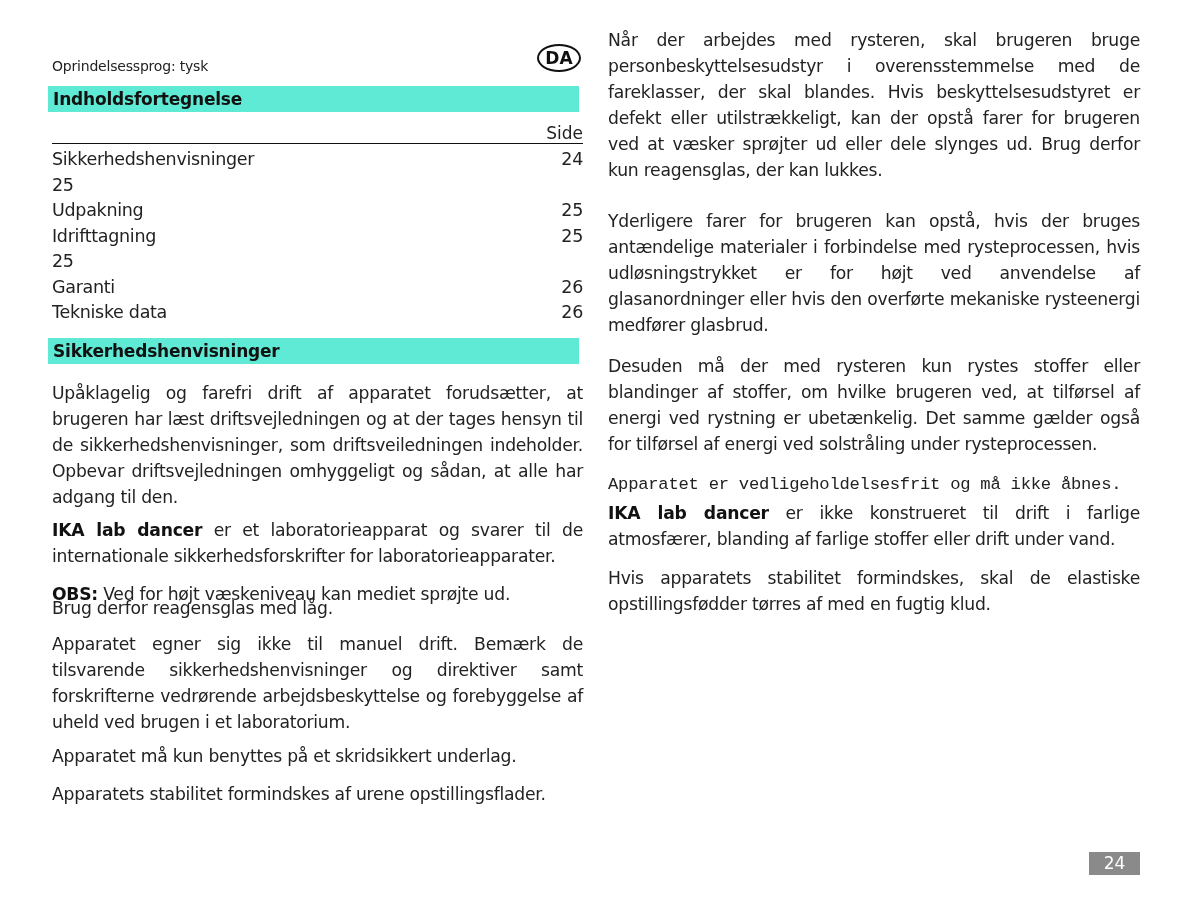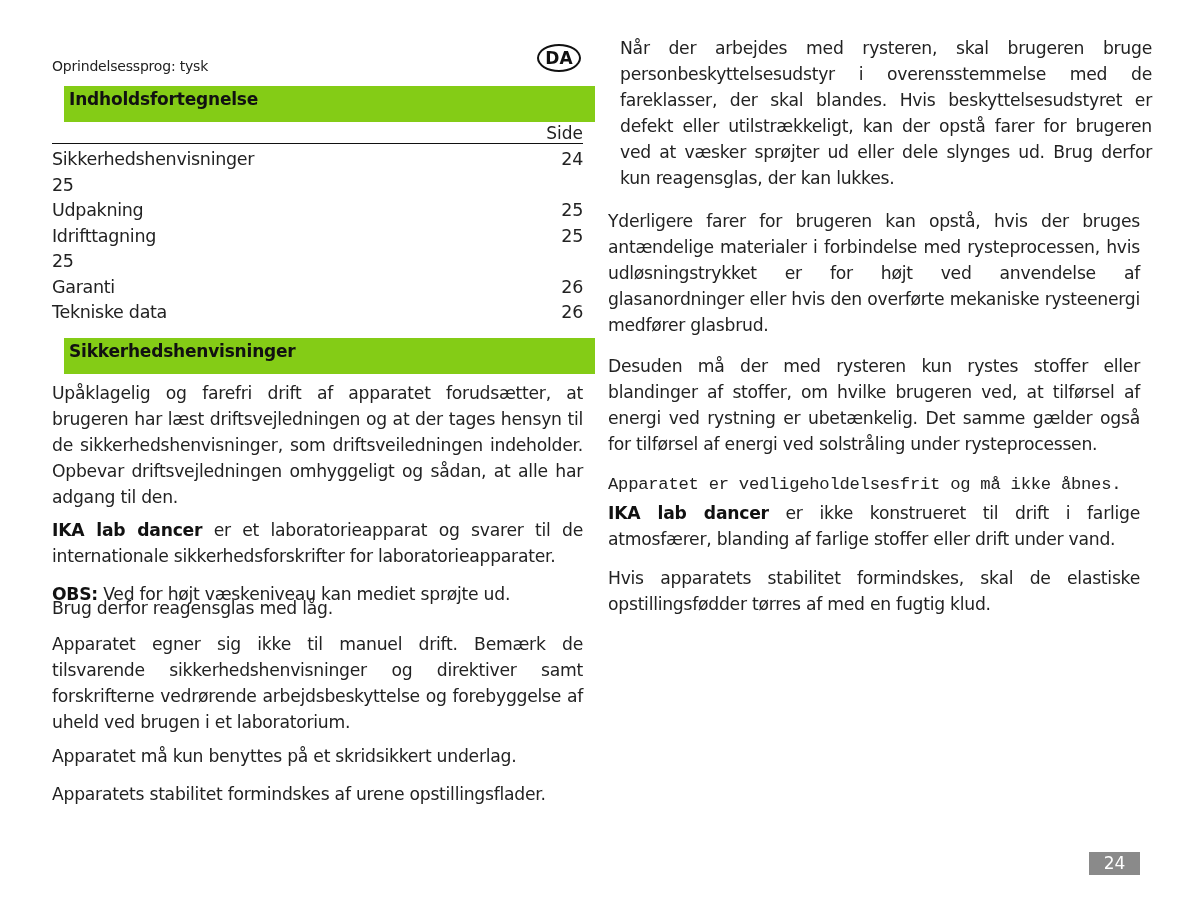--- a/index.html
+++ b/index.html
@@ -13,22 +13,22 @@
     position: absolute; left: 52px; top: 58px;
     font-size: 14px; letter-spacing: -0.2px; color: #222;
   }
   .lang-badge {
     position: absolute; left: 537px; top: 44px; width: 44px; height: 28px;
     border: 2px solid #111; border-radius: 50%; box-sizing: border-box;
     font-weight: bold; font-size: 17px; text-align: center; line-height: 24px;
     color: #111;
   }
   .section-bar {
-    position: absolute; left: 64px; width: 531px; height: 36px;
-    background: #84cc16; box-sizing: border-box; padding-left: 5px;
+    position: absolute; left: 48px; width: 531px; height: 26px;
+    background: #5eead4; box-sizing: border-box; padding-left: 5px;
     font-weight: bold; font-size: 17px; line-height: 26px; color: #111;
     letter-spacing: -0.2px;
   }
   .toc-head {
     position: absolute; left: 52px; top: 123px; width: 531px; height: 20px;
     border-bottom: 1.5px solid #111; text-align: right; font-size: 17px;
     line-height: 20px; color: #222;
   }
   .toc-list { position: absolute; left: 52px; top: 147px; width: 531px; }
   .toc-row {
@@ -90,20 +90,20 @@
 <p class="para" style="left:52px; top:380px; width:531px;">Upåklagelig og farefri drift af apparatet forudsætter, at brugeren har læst driftsvejledningen og at der tages hensyn til de sikkerhedshenvisninger, som driftsveiledningen indeholder. Opbevar driftsvejledningen omhyggeligt og sådan, at alle har adgang til den.</p>
 
 <p class="para" style="left:52px; top:517px; width:531px;"><b>IKA lab dancer</b><span> er et laboratorieapparat og svarer til de internationale sikkerhedsforskrifter for laboratorieapparater.</span></p>
 <p class="para lastline-left" style="left:52px; top:569px; width:531px;margin-top:12px;"><b>OBS:</b><span> Ved for højt væskeniveau kan mediet sprøjte ud.</span></p>
 <p class="para lastline-left" style="left:52px; top:595px; width:531px;">Brug derfor reagensglas med låg.</p>
 
 <p class="para" style="left:52px; top:631px; width:531px;">Apparatet egner sig ikke til manuel drift. Bemærk de tilsvarende sikkerhedshenvisninger og direktiver samt forskrifterne vedrørende arbejdsbeskyttelse og forebyggelse af uheld ved brugen i et laboratorium.</p>
 <p class="para" style="left:52px; top:743px; width:531px;">Apparatet må kun benyttes på et skridsikkert underlag.</p>
 <p class="para" style="left:52px; top:781px; width:531px;">Apparatets stabilitet formindskes af urene opstillingsflader.</p>
 
-<p class="para" style="left:608px; top:35px; width:532px;margin-left:12px;">Når der arbejdes med rysteren, skal brugeren bruge personbeskyttelsesudstyr i overensstemmelse med de fareklasser, der skal blandes. Hvis beskyttelsesudstyret er defekt eller utilstrækkeligt, kan der opstå farer for brugeren ved at væsker sprøjter ud eller dele slynges ud. Brug derfor kun reagensglas, der kan lukkes.</p>
+<p class="para" style="left:608px; top:27px; width:532px;">Når der arbejdes med rysteren, skal brugeren bruge personbeskyttelsesudstyr i overensstemmelse med de fareklasser, der skal blandes. Hvis beskyttelsesudstyret er defekt eller utilstrækkeligt, kan der opstå farer for brugeren ved at væsker sprøjter ud eller dele slynges ud. Brug derfor kun reagensglas, der kan lukkes.</p>
 <p class="para" style="left:608px; top:208px; width:532px;">Yderligere farer for brugeren kan opstå, hvis der bruges antændelige materialer i forbindelse med rysteprocessen, hvis udløsningstrykket er for højt ved anvendelse af glasanordninger eller hvis den overførte mekaniske rysteenergi medfører glasbrud.</p>
 <p class="para" style="left:608px; top:353px; width:532px;">Desuden må der med rysteren kun rystes stoffer eller blandinger af stoffer, om hvilke brugeren ved, at tilførsel af energi ved rystning er ubetænkelig. Det samme gælder også for tilførsel af energi ved solstråling under rysteprocessen.</p>
 <p class="para" style="left:608px; top:472px; width:532px;font-family:Liberation Mono, monospace;">Apparatet er vedligeholdelsesfrit og må ikke åbnes.</p>
 <p class="para" style="left:608px; top:500px; width:532px;"><b>IKA lab dancer</b><span> er ikke konstrueret til drift i farlige atmosfærer, blanding af farlige stoffer eller drift under vand.</span></p>
 <p class="para" style="left:608px; top:565px; width:532px;">Hvis apparatets stabilitet formindskes, skal de elastiske opstillingsfødder tørres af med en fugtig klud.</p>
 
 <div class="page-num">24</div>
 
 </body></html>

